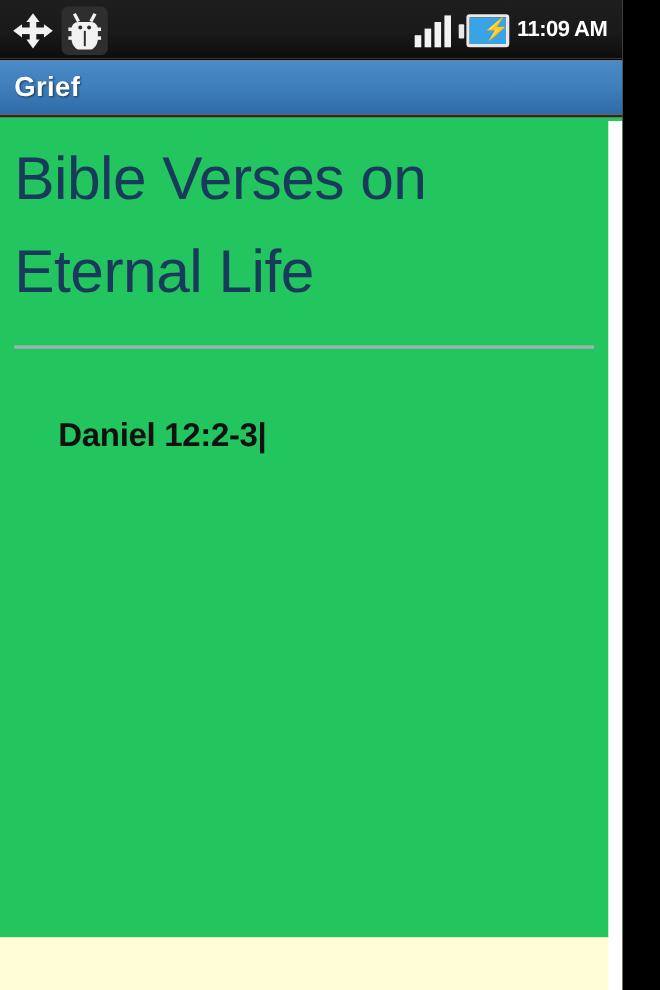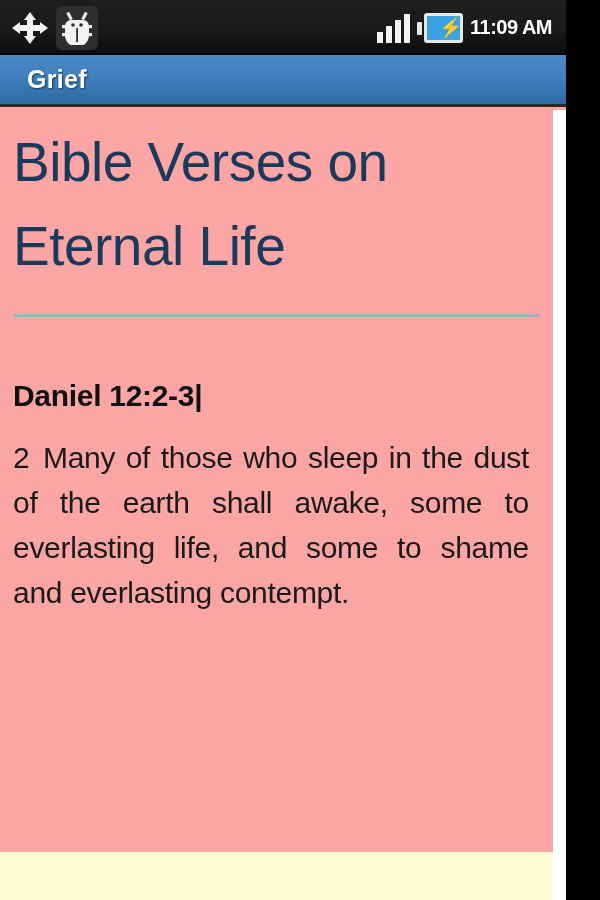--- a/index.html
+++ b/index.html
@@ -74,29 +74,29 @@
 
   
   #titlebar {
     position:relative; height:52px; width:566px;
     background:linear-gradient(to bottom,#4a8ac6 0%,#3f80bd 45%,#2e6ba6 100%);
     border-bottom:3px solid #2a2a22;
     display:flex; align-items:center;
   }
   #app-title {
     color:#ffffff; font-size:25px; font-weight:bold;
-    padding-left:27px; letter-spacing:0.3px;
+    padding-left:13px; letter-spacing:0.3px;
     text-shadow:1px 1px 2px rgba(0,0,0,0.55);
   }
 
   
   #content {
     position:relative;
     width:566px; height:745px;
-    background:#fca5a5;
+    background:#22c55e;
     padding:14px 37px 0 13px;
     overflow:hidden;
   }
   #page-heading {
     color:#1a3a5c;
     font-size:55px;
     line-height:1.52;
     font-weight:normal;
     letter-spacing:-0.5px;
   }
@@ -105,20 +105,21 @@
     height:3px;
     width:527px;
     background:#9fb2b8;
   }
   #verse-ref {
     margin-top:62px;
     color:#111111;
     font-size:30px;
     font-weight:bold;
     letter-spacing:-0.3px;
+    margin-left:40px;
   }
   .verse {
     margin-top:22px;
     color:#1a1a1a;
     font-size:30px;
     line-height:1.50;
     text-align:justify;
     letter-spacing:-0.3px;
   }
   .verse .vnum { margin-right:3px; }
@@ -192,22 +193,19 @@
   </div>
 
   <div id="content">
 
     <div id="page-heading">Bible Verses on Eternal Life</div>
 
     <div id="rule"></div>
 
     <div id="verse-ref">Daniel 12:2-3|</div>
 
-    <p class="verse">
-      <span class="vnum">2 </span><span>Many of those who sleep in the dust of the earth shall awake, some to everlasting life, and some to shame and everlasting contempt.</span>
-    </p>
 
   </div>
 
   <div id="page-edge"></div>
 </div>
 
 <div id="bezel-right"></div>
 
 </body></html>

